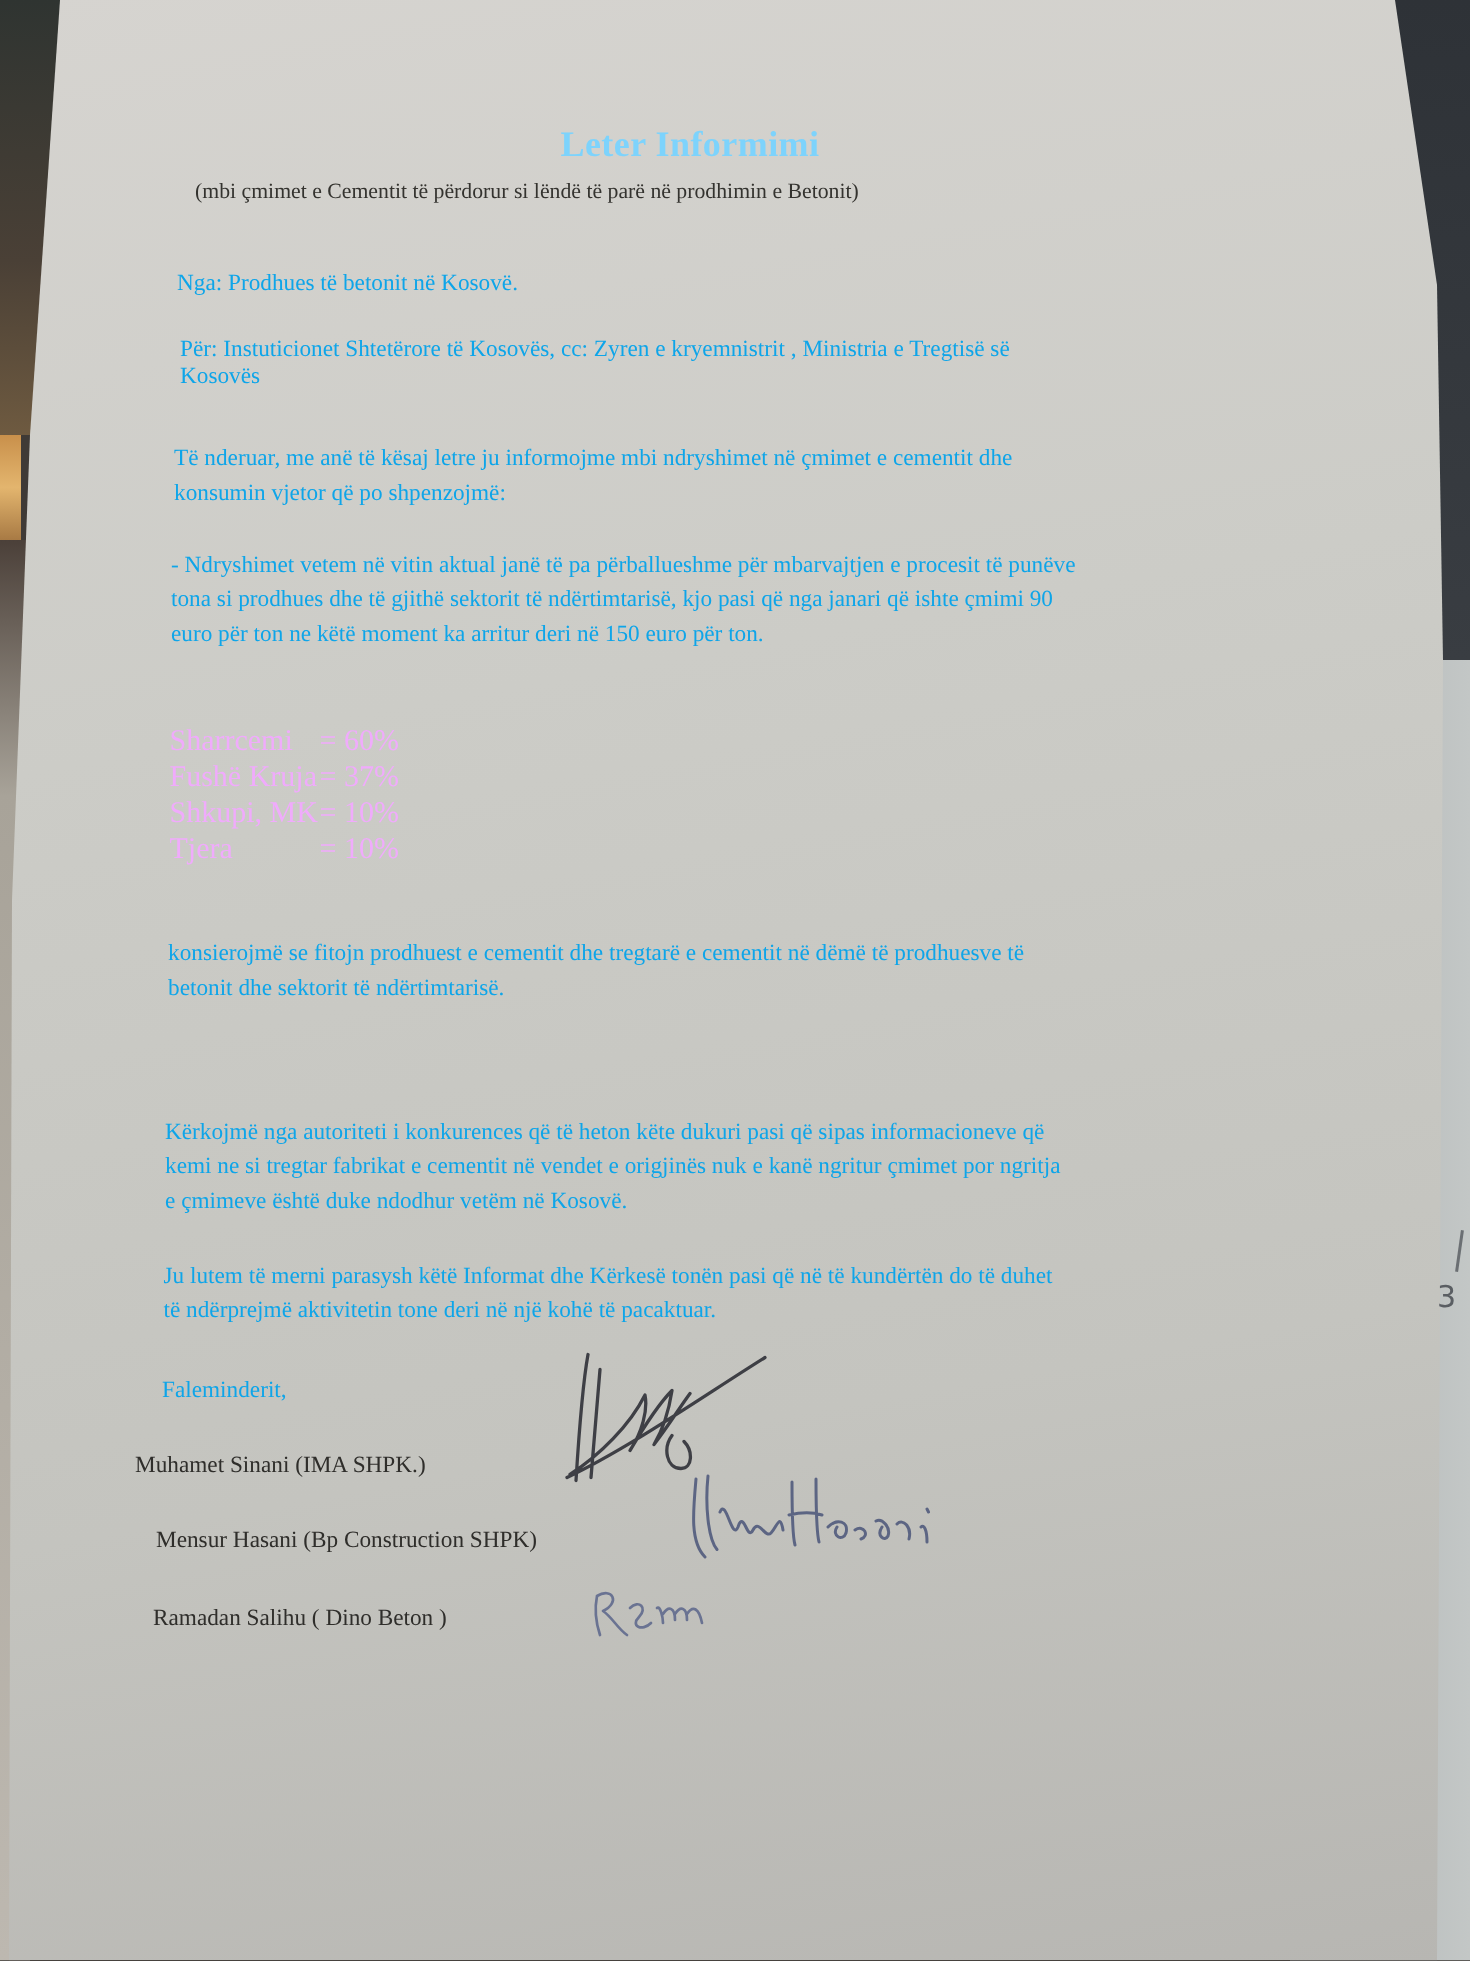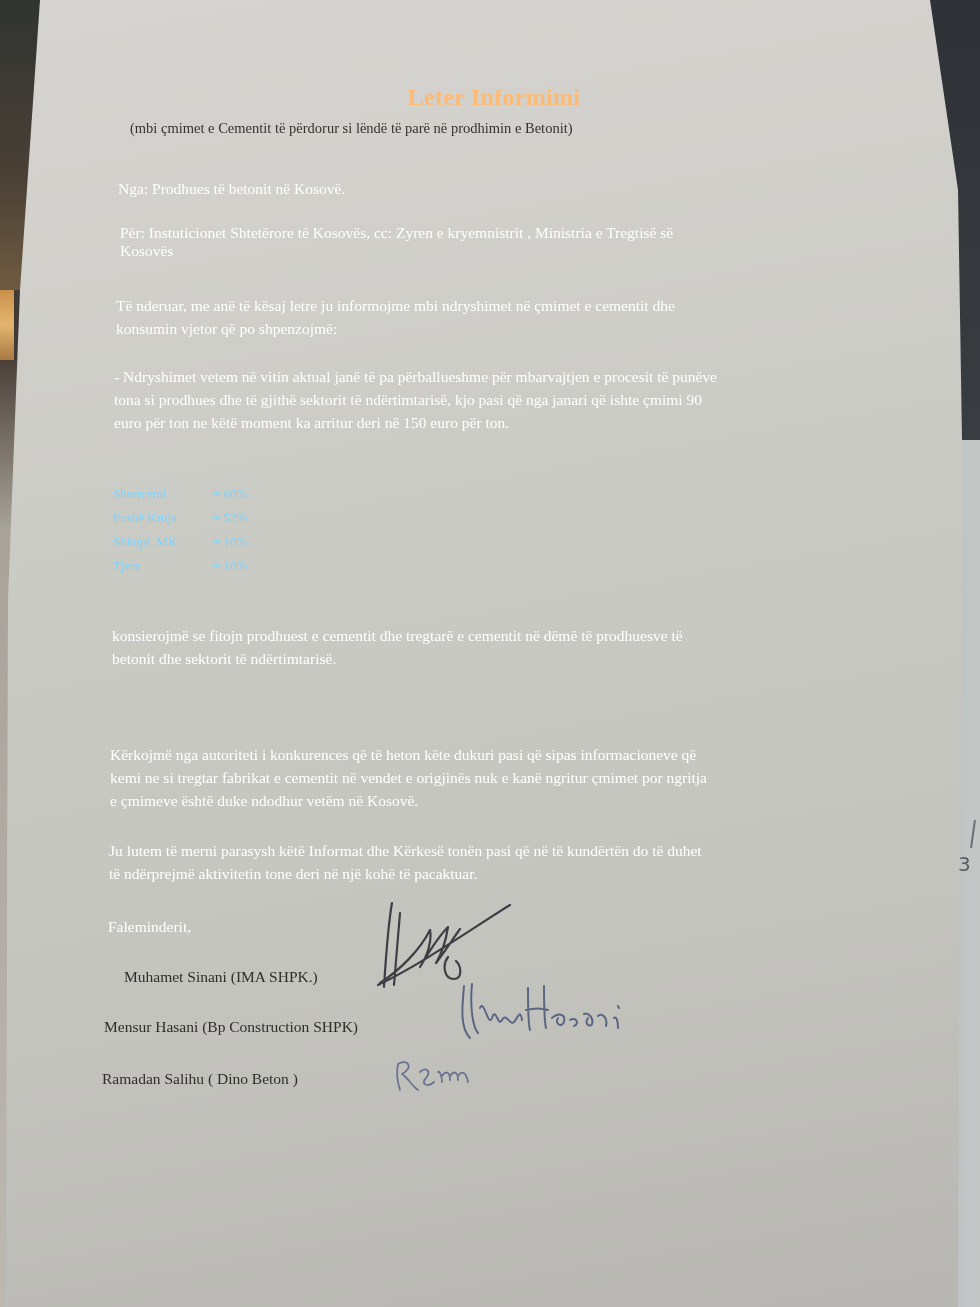--- a/index.html
+++ b/index.html
@@ -59,42 +59,41 @@
       width: 980px; height: 1307px;
       color: #2b2a28;
     }
     .title {
       position: absolute;
       left: 0; width: 920px;
       top: 84px;
       text-align: center;
       font-size: 24px;
       font-weight: bold;
-      color: #fdba74;
+      color: #7dd3fc;
       letter-spacing: 0.3px;
-      padding-left: 34px;
     }
     .subtitle {
       position: absolute;
       left: 130px; top: 120px;
       font-size: 14.5px;
       color: #34332f;
     }
     .line {
       position: absolute;
       font-size: 15.5px;
       white-space: nowrap;
-      color: #ffffff;
+      color: #0ea5e9;
     }
     .consumption-table {
       position: absolute;
       left: 113px; top: 482px;
-      font-size: 13px;
+      font-size: 20px;
       line-height: 24px;
-      color: #7dd3fc;
+      color: #f0abfc;
     }
     .consumption-row {
       display: flex;
     }
     .consumption-row .src {
       width: 100px;
     }
     .signatory {
       position: absolute;
       font-size: 15.5px;
@@ -139,21 +138,21 @@
   <div class="line" style="left:114px; top:414px;">euro për ton ne këtë moment ka arritur deri në 150 euro për ton.</div>
 
 
   <div class="consumption-table">
     <div class="consumption-row">
       <span class="src">Sharrcemi</span>
       <span>= 60%</span>
     </div>
     <div class="consumption-row">
       <span class="src">Fushë Kruja</span>
-      <span>= 52%</span>
+      <span>= 37%</span>
     </div>
     <div class="consumption-row">
       <span class="src">Shkupi, MK</span>
       <span>= 10%</span>
     </div>
     <div class="consumption-row">
       <span class="src">Tjera</span>
       <span>=  10%</span>
     </div>
   </div>
@@ -163,21 +162,21 @@
 
   <div class="line" style="left:110px; top:746px;">Kërkojmë nga autoriteti i konkurences që të heton këte dukuri pasi që sipas informacioneve që</div>
   <div class="line" style="left:110px; top:769px;">kemi ne si tregtar fabrikat e cementit në vendet e origjinës nuk e kanë ngritur çmimet por ngritja</div>
   <div class="line" style="left:110px; top:792px;">e çmimeve është duke ndodhur vetëm në Kosovë.</div>
 
   <div class="line" style="left:109px; top:842px;">Ju lutem të merni parasysh këtë Informat dhe Kërkesë tonën pasi që në të kundërtën do të duhet</div>
   <div class="line" style="left:109px; top:865px;">të ndërprejmë aktivitetin tone deri në një kohë të pacaktuar.</div>
 
   <div class="line" style="left:108px; top:918px;">Faleminderit,</div>
 
-  <div class="signatory" style="left:124px; top:968px;">Muhamet Sinani (IMA SHPK.)</div>
+  <div class="signatory" style="left:90px; top:968px;">Muhamet Sinani (IMA SHPK.)</div>
   <div class="signatory" style="left:104px; top:1018px;">Mensur Hasani (Bp Construction SHPK)</div>
   <div class="signatory" style="left:102px; top:1070px;">Ramadan Salihu ( Dino Beton )</div>
 
   <svg class="signature" style="left:370px; top:895px;" width="150" height="100" viewBox="0 0 150 100">
     <path d="M14 92 C16 60 18 30 22 8 M24 90 C26 65 28 40 30 18 M10 88 C30 75 50 55 60 35 C62 45 58 60 50 72 C60 55 70 40 78 32 C76 45 72 58 66 68 C76 55 84 42 90 34 M8 90 C50 70 100 35 140 10 M78 62 C72 70 74 84 84 84 C92 84 92 72 86 66" fill="none" stroke="#3e3f45" stroke-width="2.2" stroke-linecap="round" stroke-linejoin="round"></path>
   </svg>
   <svg class="signature" style="left:448px; top:978px;" width="180" height="70" viewBox="0 0 180 70">
     <path d="M16 8 C14 30 12 50 22 60 M24 6 C22 25 24 48 30 55 M32 30 C36 20 40 50 44 40 C48 28 50 50 54 42 C58 34 62 48 66 44 C70 40 72 30 74 42 M80 10 C80 28 80 45 82 52 M96 8 C96 26 96 42 98 50 M78 32 C86 30 94 30 100 32 M104 40 C110 34 118 36 116 44 C114 50 106 46 110 40 M122 42 C128 38 132 46 126 48 M136 36 C140 34 146 40 144 46 C142 50 136 46 140 40 M150 38 C154 34 160 40 158 48 M166 40 C168 38 170 42 170 50 M170 28 L171 30" fill="none" stroke="#5c6583" stroke-width="2" stroke-linecap="round" stroke-linejoin="round"></path>
   </svg>
   <svg class="signature" style="left:390px; top:1052px;" width="90" height="44" viewBox="0 0 90 44">

